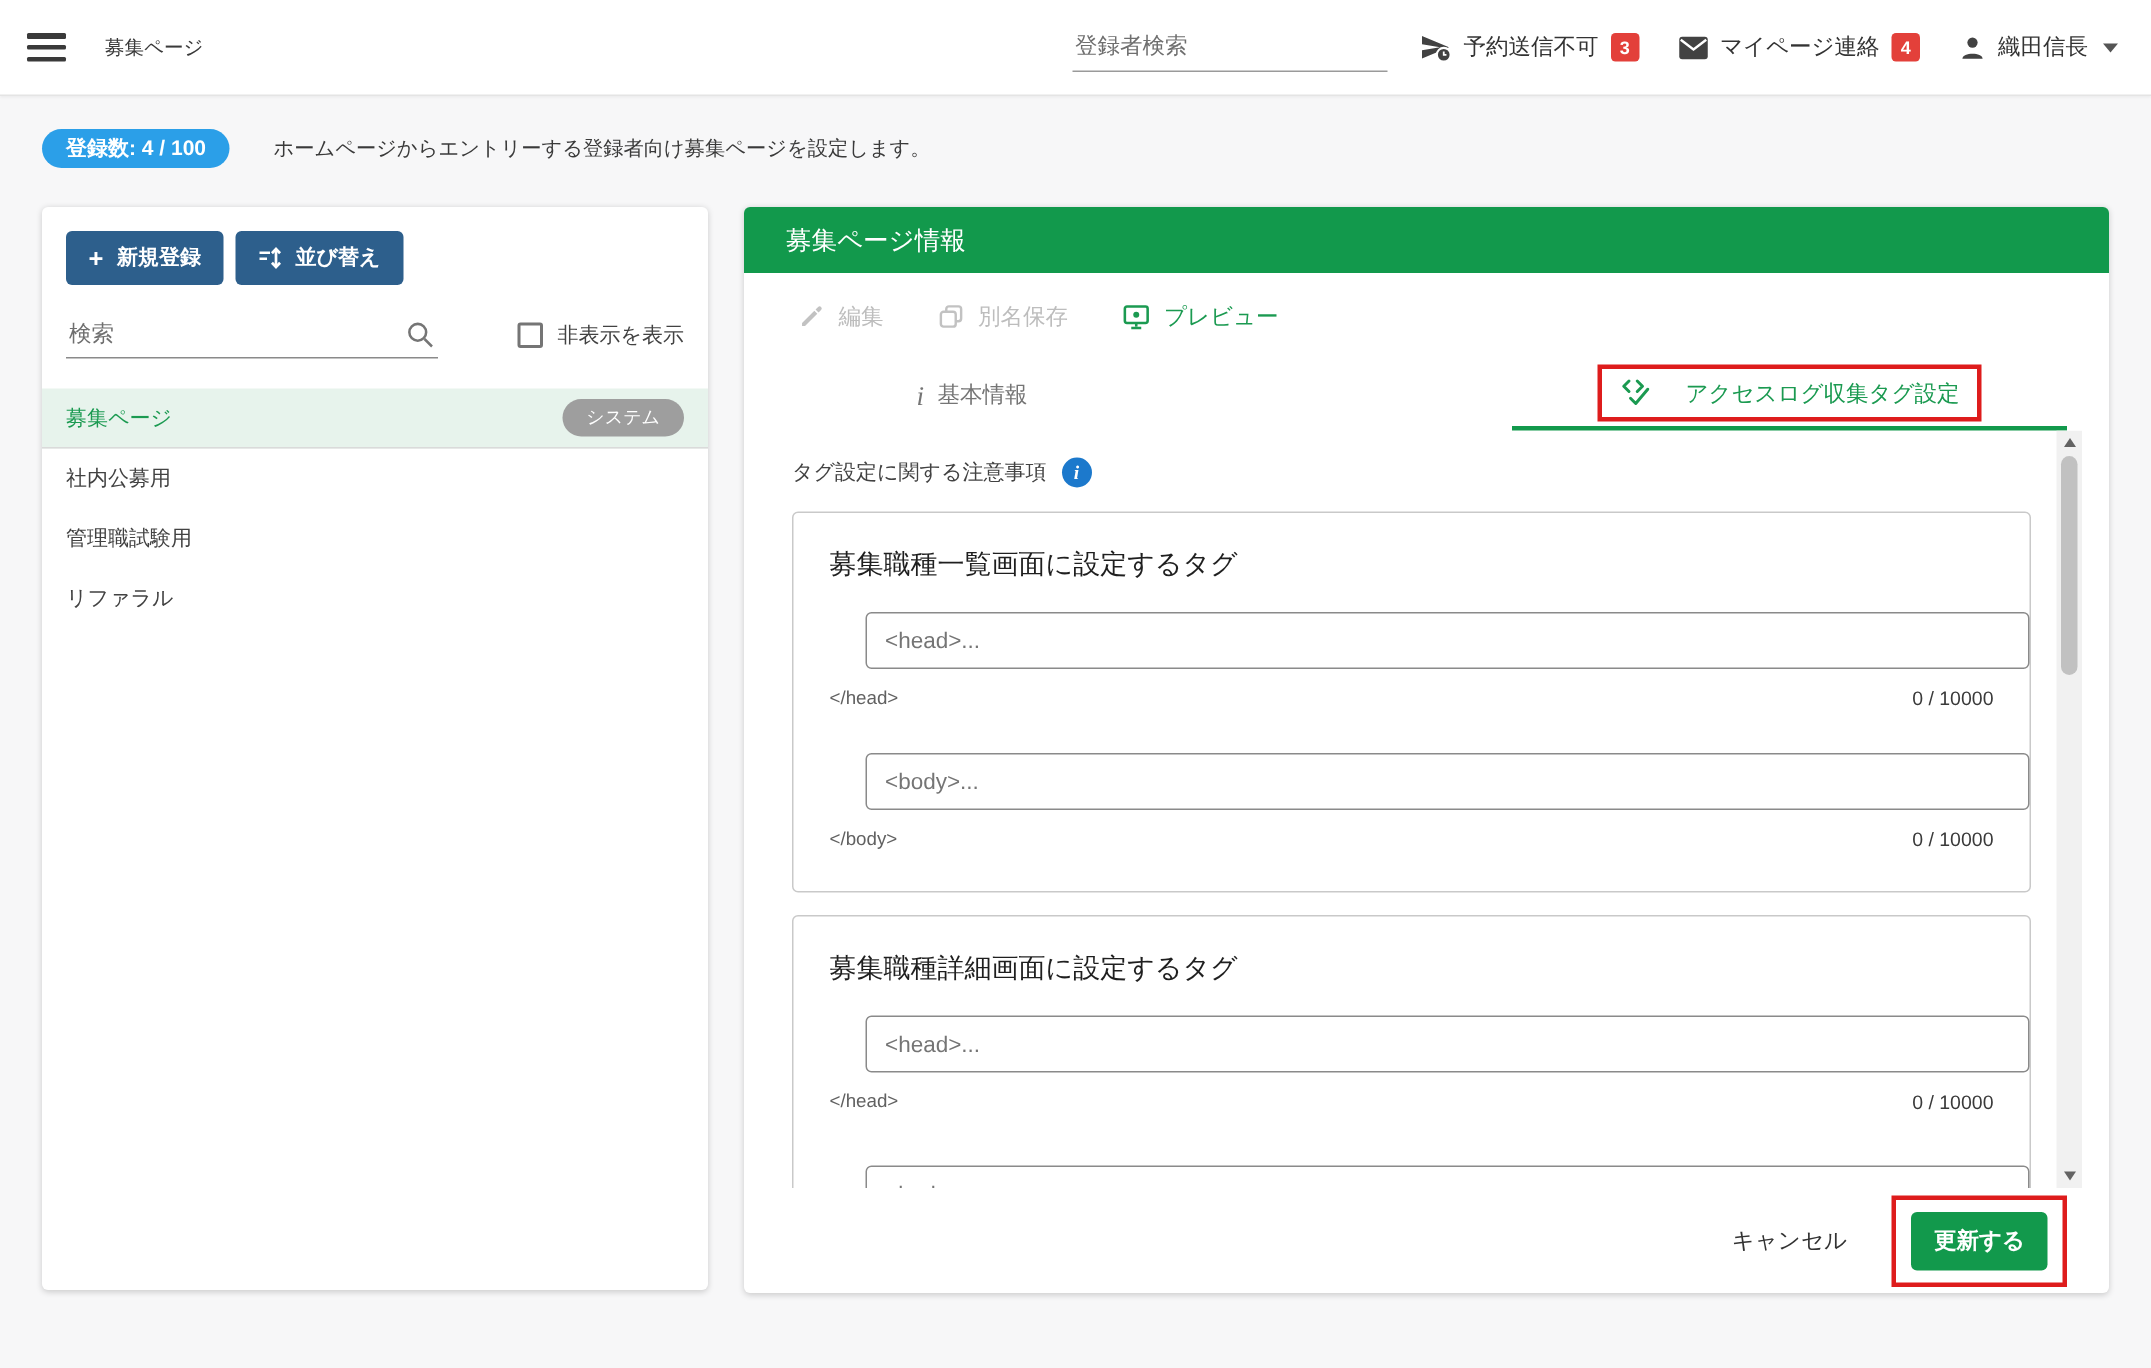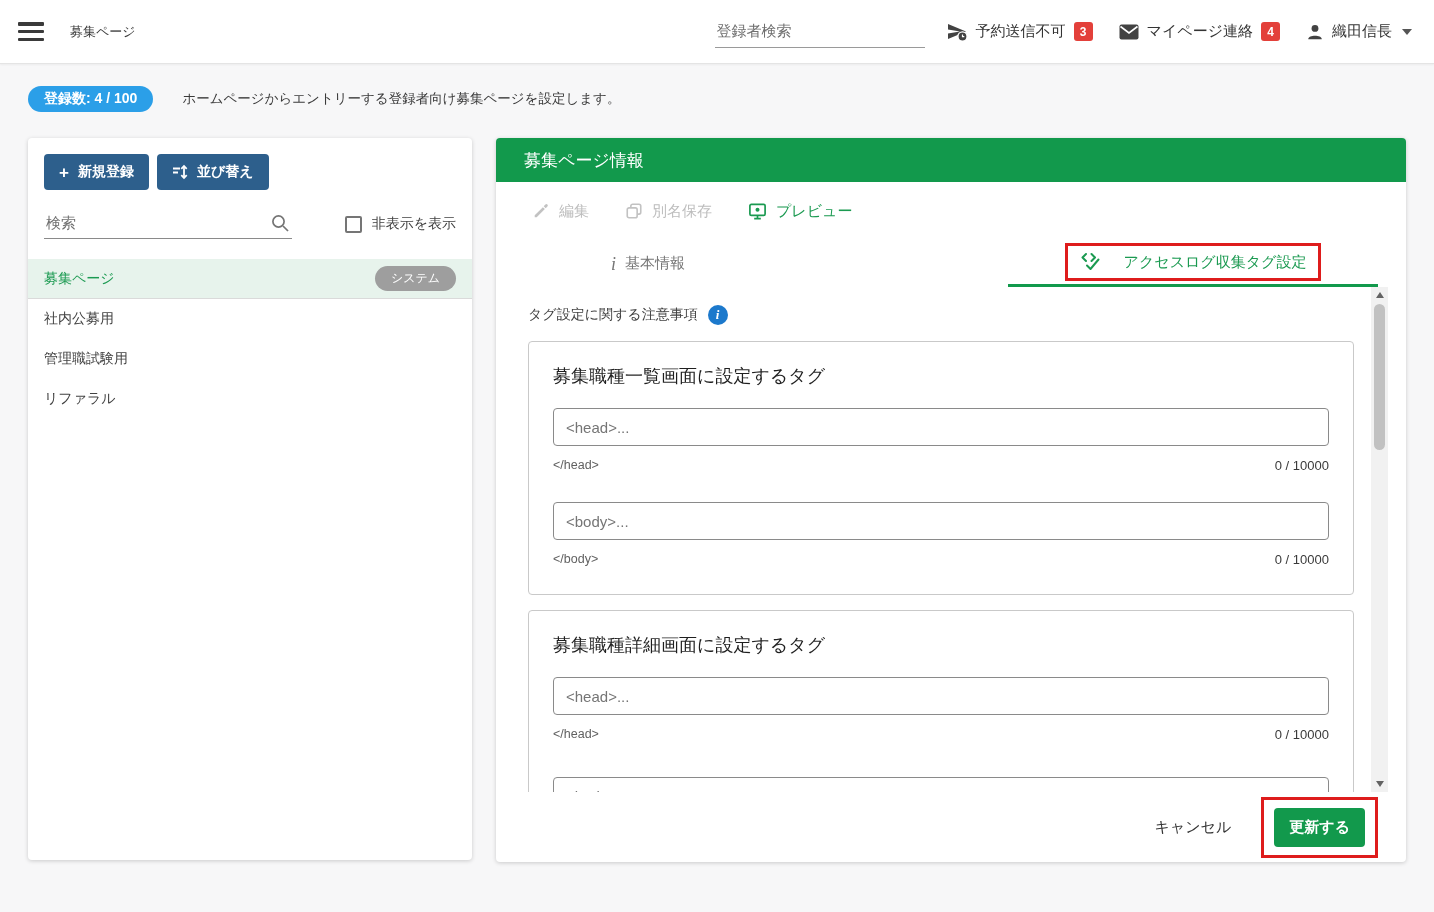--- a/index.html
+++ b/index.html
@@ -50,21 +50,21 @@
   }
   .plus-glyph { font-size:17px; font-weight:bold; line-height:1; }
   .search-row { margin-top:19px; display:flex; align-items:flex-end; justify-content:space-between; }
   .sb-search { position:relative; width:248px; }
   .sb-search input {
     width:100%; border:none; border-bottom:1px solid #8a8a8a; outline:none;
     font-size:15px; padding:5px 28px 7px 2px; background:transparent; font-family:Liberation Sans, sans-serif;
   }
   .sb-search input::placeholder { color:#6f6f6f; }
   .sb-search .mag { position:absolute; right:2px; bottom:6px; }
-  .checkbox-row { display:flex; align-items:center; gap:10px; padding-bottom:6px; cursor:pointer; }
+  .checkbox-row { display:flex; align-items:flex-start; gap:10px; padding-bottom:6px; cursor:pointer; }
   .checkbox { width:17px; height:17px; border:2px solid #757575; border-radius:2px; background:#fff; }
   .checkbox-label { font-size:14px; color:#424242; }
   .sb-list { margin-top:20px; }
   .sb-item {
     height:40px; display:flex; align-items:center; justify-content:space-between;
     padding:0 16px; font-size:14px; color:#424242; cursor:pointer;
   }
   .sb-item.selected { background:#e7f3ec; color:#1b9a51; border-bottom:1px solid #dadada; }
   .badge-gray { background:#9e9e9e; color:#fff; font-size:12px; padding:4px 16px; border-radius:13px; }
   
@@ -92,21 +92,21 @@
     display:inline-flex; align-items:center; justify-content:center;
     font-size:13px; font-weight:bold; font-style:italic;
     font-family:"Liberation Serif","DejaVu Serif",serif; cursor:pointer;
   }
   .tag-card { border:1px solid #c9c9c9; border-radius:4px; padding:22px 24px 24px; margin-bottom:15px; }
   .card-title { font-size:18px; color:#1f1f1f; font-weight:400; }
   .tag-field { margin-top:20px; }
   .tag-field + .tag-field { margin-top:26px; }
   .tag-input {
     width:100%; height:38px; border:1px solid #8a8a8a; border-radius:4px;
-    padding:0 12px; font-size:15px; color:#be185d; outline:none; font-family:inherit; background:#fff;
+    padding:0 12px; font-size:15px; color:#be185d; outline:none; font-family:inherit; background:#fff;margin-left:24px;
   }
   .tag-input::placeholder { color:#757575; }
   .field-meta { display:flex; justify-content:space-between; margin-top:12px; min-height:18px; }
   .close-tag { font-size:12.5px; color:#616161; }
   .counter { font-size:13px; color:#3a3a3a; }
   
   .sim-scrollbar { position:absolute; top:0; right:18px; width:17px; height:100%; background:#f1f1f1; }
   .sb-arrow { position:absolute; left:0; width:17px; height:16px; display:flex; align-items:center; justify-content:center; cursor:pointer; }
   .sb-arrow.up { top:0; }
   .sb-arrow.down { bottom:0; }

